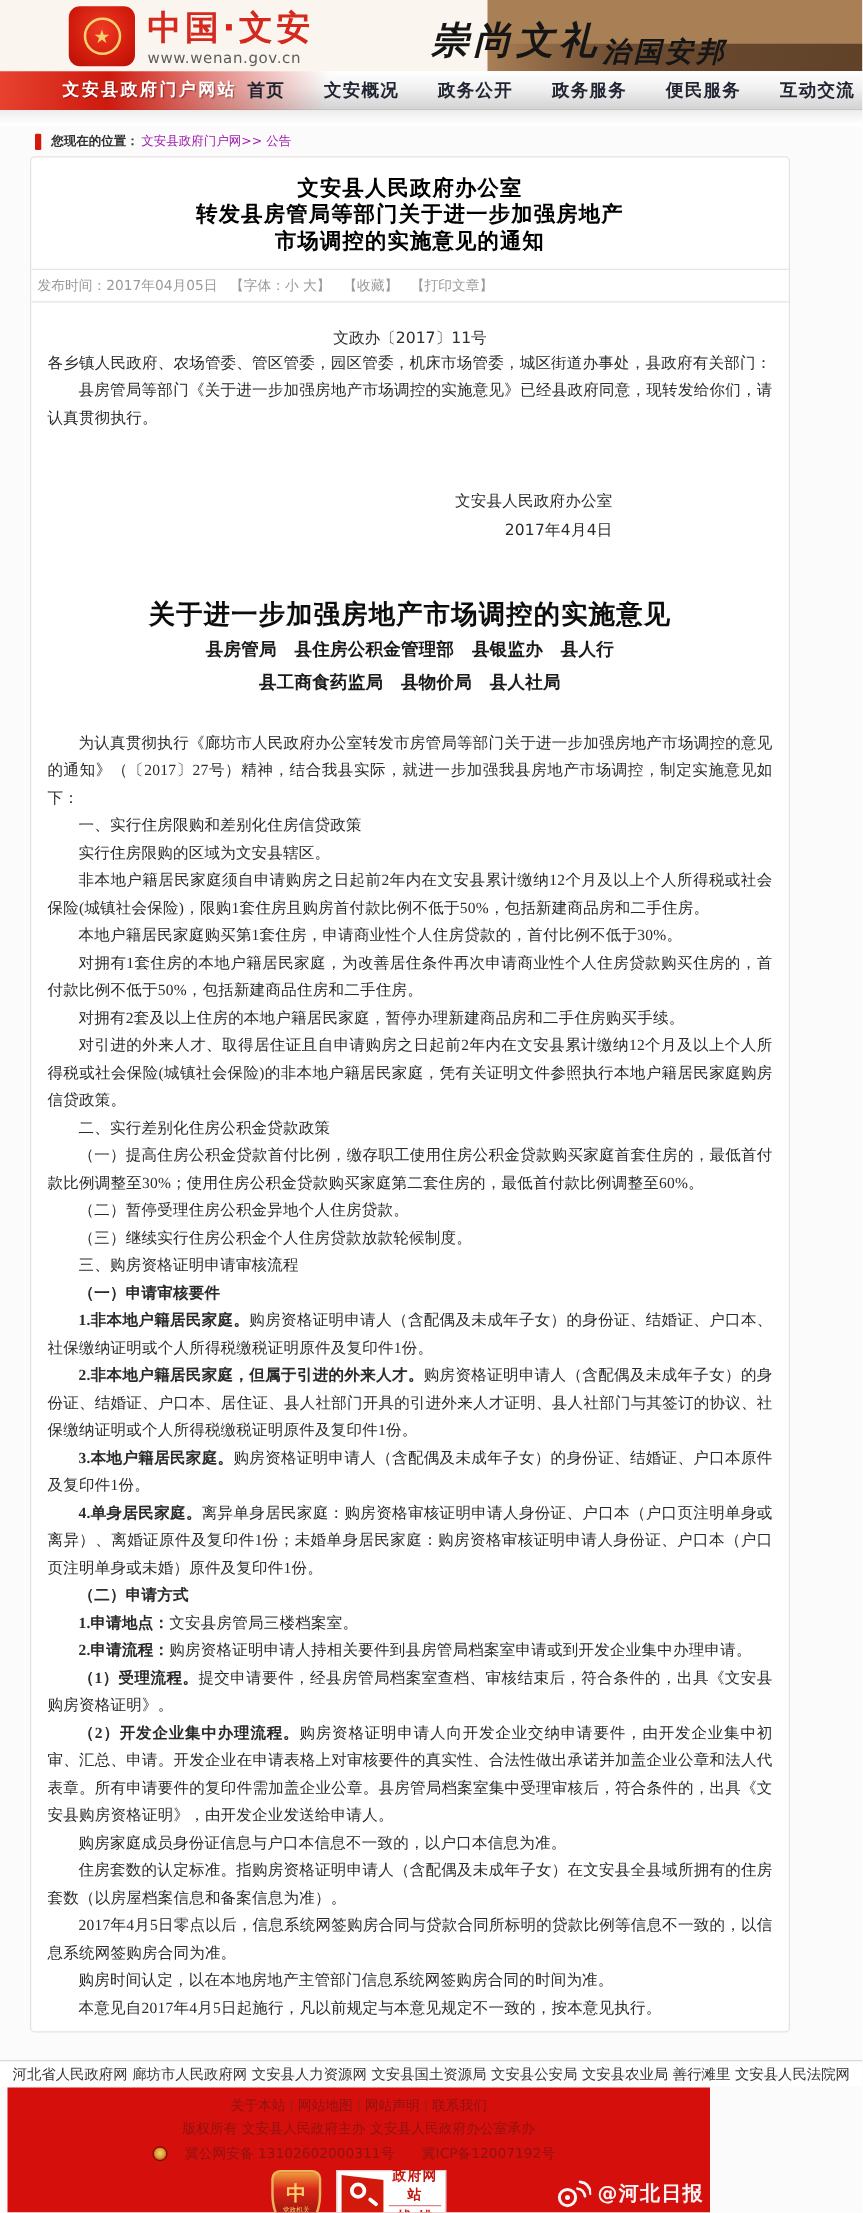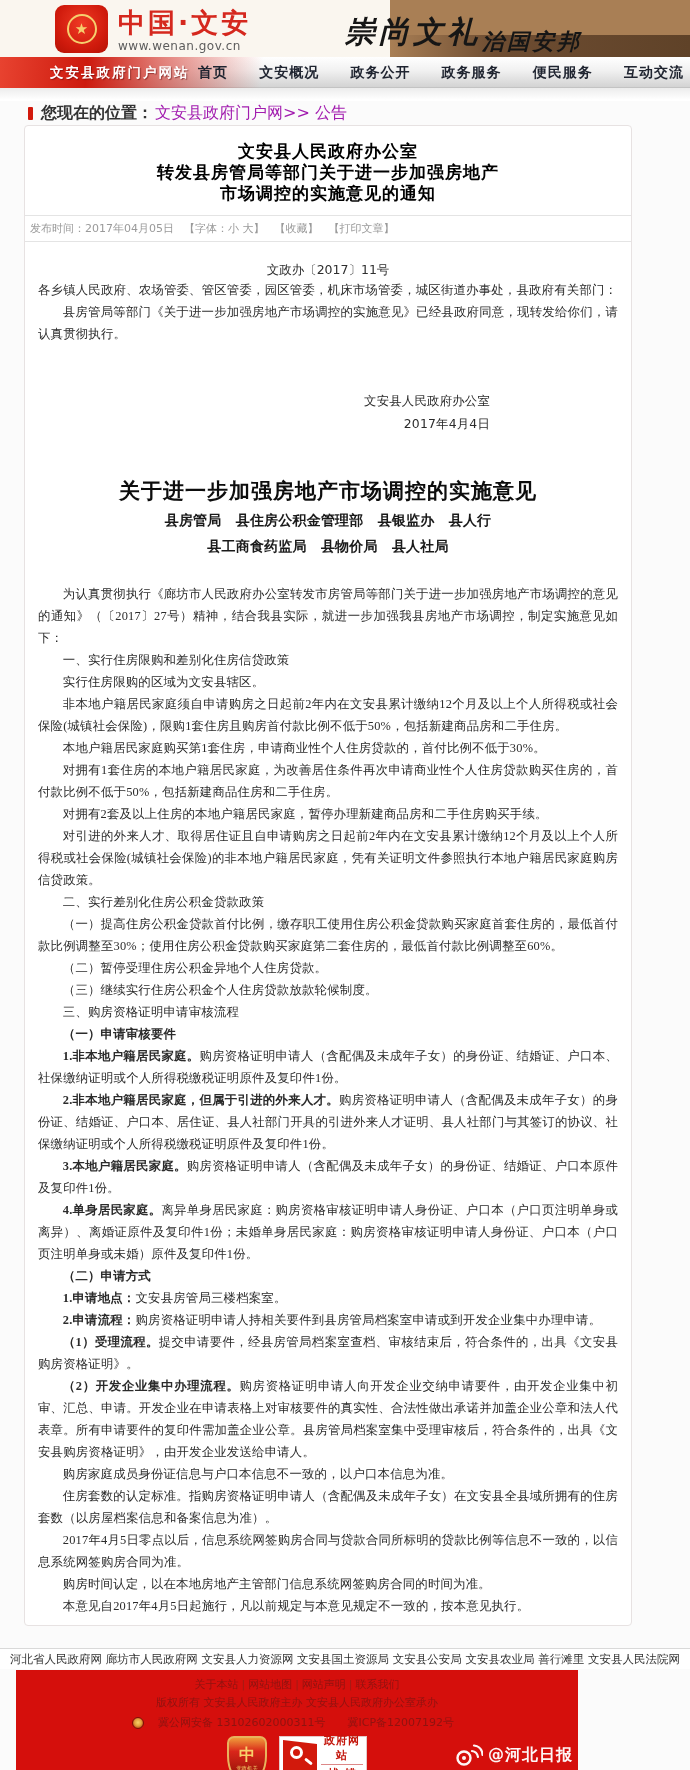--- a/index.html
+++ b/index.html
@@ -45,21 +45,21 @@
     color:#fff; font-size:13.5px; font-weight:bold; padding-left:50px; letter-spacing:2px;
     text-shadow:1px 1px 1px rgba(90,0,0,.5); }
   .nav-menu { position:absolute; left:198px; top:0; width:486px; height:31px;
     display:flex; justify-content:space-between; align-items:center;gap:31px; }
   .nav-item { font-size:14px; font-weight:bold; color:#1f2430; cursor:pointer; letter-spacing:1px; }
   .nav-glow { position:absolute; top:88px; left:0; width:690px; height:13px;
     background:linear-gradient(180deg,#ececec 0%,#ffffff 90%); }
 
   
   .crumb { position:absolute; top:103px; left:0; width:690px; height:20px;
-    display:flex; align-items:center; padding-left:28px; font-size:16px; color:#444; }
+    display:flex; align-items:center; padding-left:28px; font-size:10px; color:#444; }
   .crumb-marker { display:inline-block; width:5px; height:13px; background:#d2190c; border-radius:1px; margin-right:8px; }
   .crumb-label { font-weight:bold; color:#333; }
   .crumb-path { color:#a21caf; margin-left:2px; }
 
   
   .panel { position:absolute; top:125px; left:24px; width:608px; height:1501px;
     background:#fff; border:1px solid #e7e2e2; border-radius:4px; overflow:hidden; }
   .art-title { margin-top:15px; text-align:center; font-size:17px; font-weight:bold;
     color:#000; line-height:21px; letter-spacing:1px; }
   .meta { margin-top:11px; border-top:1px solid #e4e4e4; border-bottom:1px solid #e4e4e4;
@@ -80,21 +80,21 @@
   .p.orgs { text-align:center; font-weight:bold; font-size:14px; line-height:26px; color:#1a1a1a; }
   .p.body-first { margin-top:24px; }
 
   
   .friends { position:absolute; top:1648px; left:0; width:690px; height:21px;
     background:#fff; border-top:1px solid #d9d9d9;
     display:flex; justify-content:space-between; align-items:center; padding:0 10px; }
   .friend { font-size:11.5px; color:#333; cursor:pointer; white-space:nowrap; }
 
   
-  .redfoot { position:absolute; top:1670px; left:16px; width:562px; height:100px; background:#d50f0c; overflow:hidden; }
+  .redfoot { position:absolute; top:1670px; left:6px; width:562px; height:100px; background:#d50f0c; overflow:hidden; }
   .rf-line { text-align:center; font-size:11px; color:#8f1310; }
   .rf-links { margin-top:7px; }
   .rf-links span { margin:0 3px; cursor:pointer; }
   .rf-sep { color:#9e1d16; }
   .rf-copy { margin-top:3px; }
   .rf-beian { margin-top:5px; display:flex; justify-content:center; align-items:center; gap:6px; }
   .gongan-ic { display:inline-block; width:12px; height:12px; border-radius:50%;
     background:radial-gradient(circle at 50% 45%, #f7d06a 0%, #e2a23c 45%, #9c1408 100%);
     border:1px solid #7d0f06; }
   .rf-beian b { font-weight:normal; margin:0 8px; }

